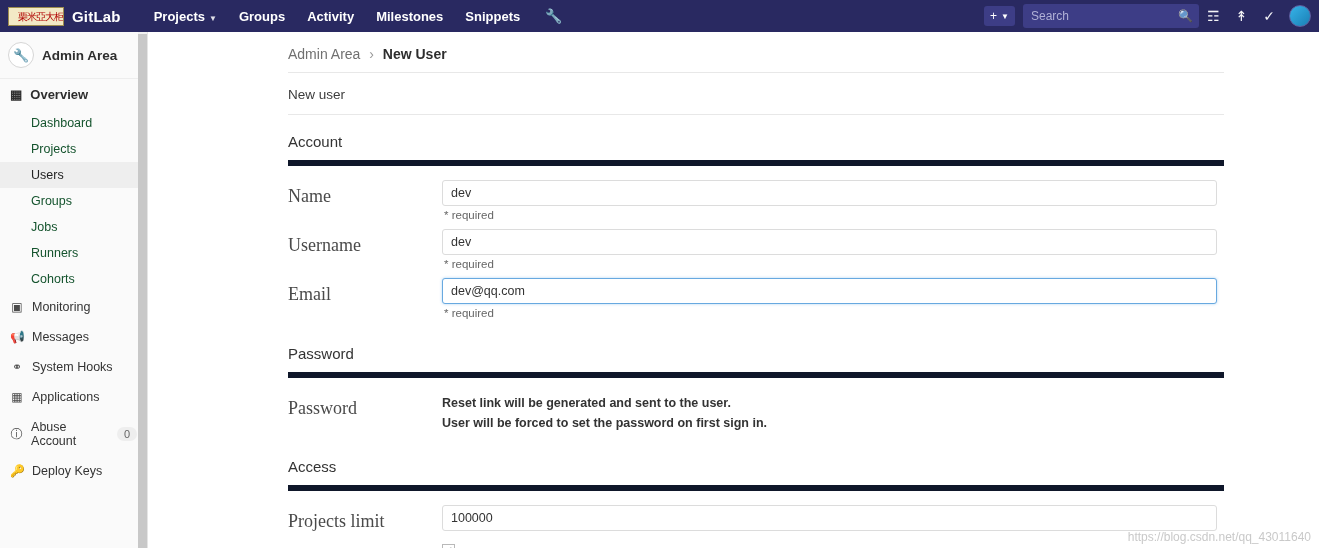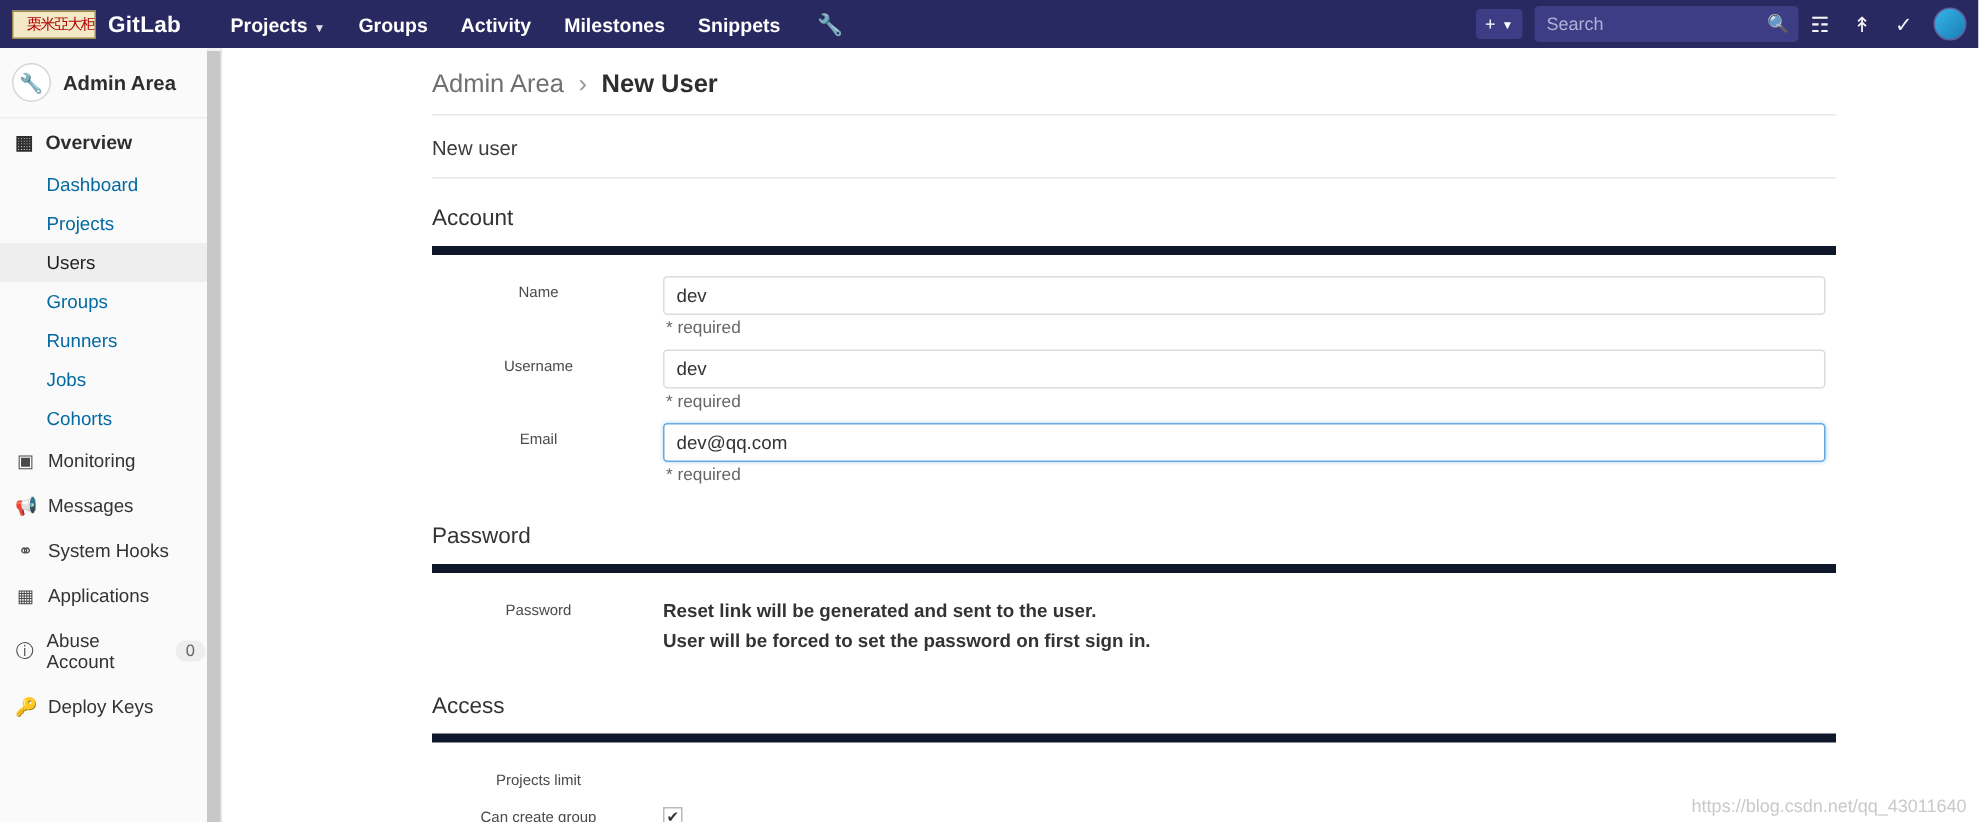--- a/index.html
+++ b/index.html
@@ -128,21 +128,21 @@
   .sb-group-head {
     display: flex; align-items: center; gap: 8px;
     padding: 8px 10px;
     font-size: 13px; font-weight: bold; color: #2e2e2e;
     cursor: pointer;
   }
   .sb-item {
     display: block;
     padding: 6px 10px 6px 31px;
     font-size: 12.5px;
-    color: #0369a1;
+    color: #14532d;
     cursor: pointer;
     white-space: nowrap;
   }
   .sb-item.active { background: #eee; color: #222; }
   .sb-row {
     display: flex; align-items: center; gap: 8px;
     padding: 8px 10px;
     font-size: 12.5px; color: #333;
     cursor: pointer;
   }
@@ -175,21 +175,21 @@
     position: relative;
     overflow: hidden;
     background: #fff;
   }
   .content {
     padding: 0 0 0 0;
     margin-left: 140px;
     width: 936px;
   }
   .breadcrumb {
-    font-size: 17px;
+    font-size: 14px;
     color: #707070;
     padding: 14px 0 10px 0;
   }
   .breadcrumb .sep { margin: 0 5px; color: #999; }
   .breadcrumb .cur { color: #2e2e2e; font-weight: bold; }
   .page-title {
     font-size: 13.5px;
     color: #3c3c3c;
     padding: 14px 0 12px 0;
     border-top: 1px solid #e8e8e8;
@@ -203,24 +203,25 @@
     border-bottom: 6px solid #0f172a;
     margin-bottom: 14px;
   }
   .form-row {
     display: flex;
     margin-bottom: 8px;
   }
   .form-label {
     width: 154px;
     flex: 0 0 154px;
-    text-align: center;
+    text-align: left;
     padding: 6px 12px 0 0;
-    font-size: 10px;
+    font-size: 18px;
     color: #4a4a4a;
+    font-family: Liberation Serif, serif;
   }
   .form-field { flex: 1; }
   .txt-input {
     width: 775px;
     height: 26px;
     border: 1px solid #dcdcdc;
     border-radius: 3px;
     padding: 3px 8px;
     font-size: 12.5px;
     color: #333;
@@ -302,22 +303,22 @@
     </div>
 
     <div class="sb-group-head">
       <span class="ico">▦</span>
       <span>Overview</span>
     </div>
     <div class="sb-item">Dashboard</div>
     <div class="sb-item">Projects</div>
     <div class="sb-item active">Users</div>
     <div class="sb-item">Groups</div>
+    <div class="sb-item">Jobs</div>
     <div class="sb-item">Runners</div>
-    <div class="sb-item">Jobs</div>
     <div class="sb-item">Cohorts</div>
 
     <div class="sb-row">
       <span class="ico">▣</span>
       <span>Monitoring</span>
     </div>
     <div class="sb-row">
       <span class="ico">📢</span>
       <span>Messages</span>
     </div>
@@ -388,20 +389,23 @@
         <div class="form-field">
           <div class="static-text">Reset link will be generated and sent to the user.</div>
           <div class="static-text">User will be forced to set the password on first sign in.</div>
         </div>
       </div>
 
       <div class="section-title">Access</div>
 
       <div class="form-row">
         <div class="form-label">Projects limit</div>
+        <div class="form-field">
+          <input class="txt-input" value="100000" style="">
+        </div>
       </div>
 
       <div class="form-row">
         <div class="form-label">Can create group</div>
         <div class="form-field">
           <span class="checkbox">✔</span>
         </div>
       </div>
 
     </div>

